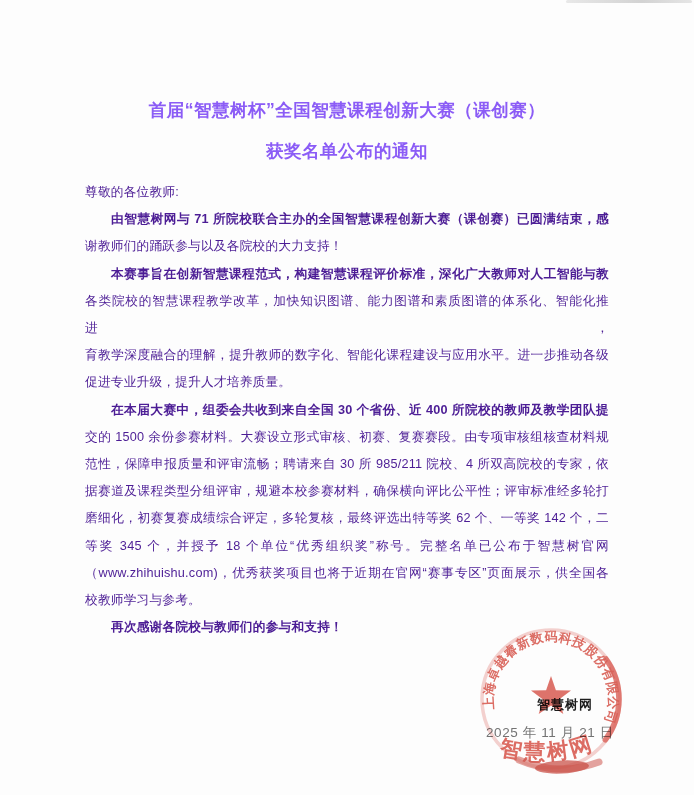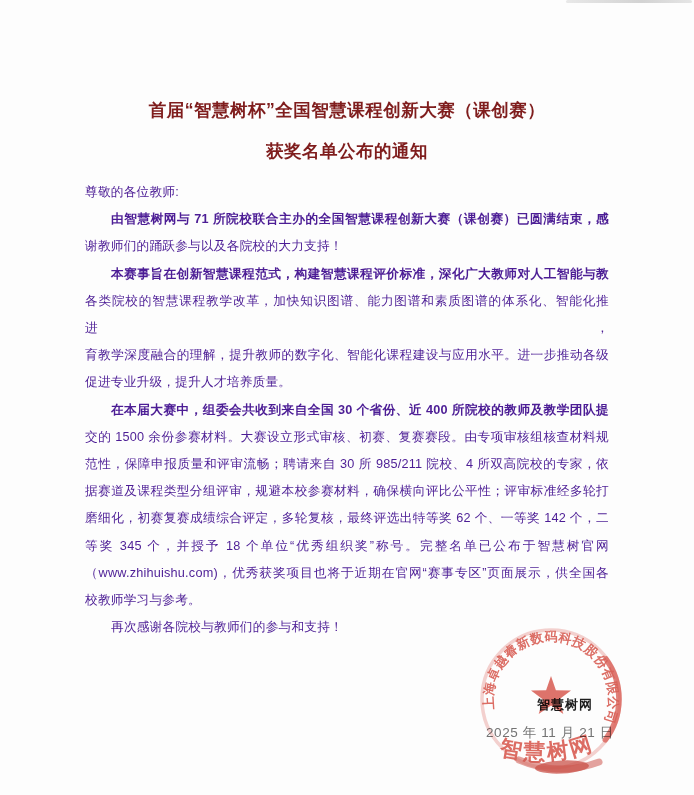--- a/index.html
+++ b/index.html
@@ -16,34 +16,34 @@
   }
   .scan-artifact {
     position: absolute; top: 0; right: 2px;
     width: 126px; height: 3px;
     background: linear-gradient(to right, #cfcfcf, #9f9f9f 60%, #c9c9c9);
     opacity: .45; border-radius: 2px;
   }
   .title {
     position: absolute; top: 90px; left: 0; right: 0;
     text-align: center;
-    font-size: 17.5px; font-weight: 700; color: #7f1d1d;
+    font-size: 17.5px; font-weight: 700; color: #8b5cf6;
     line-height: 41px;
     letter-spacing: 0.5px;
   }
   .body-text {
     position: absolute; top: 179px; left: 85px; width: 524px;
     font-size: 12.7px; color: #4c1d95;
     line-height: 27.2px;
     letter-spacing: 0.2px;
   }
   .ln { min-height: 27.2px; text-align: left; }
   .ln.ind { text-indent: 26px; font-weight: bold; }
   .ln.j { text-align: justify; text-align-last: justify; }
-  .ln.bold-ish { font-weight: 400; }
+  .ln.bold-ish { font-weight: 700; }
   .sig-name {
     position: absolute; left: 537px; top: 696px;
     font-size: 13px; font-weight: 700; color: #1e1e1e;
     letter-spacing: 1px;
   }
   .sig-date {
     position: absolute; left: 486px; top: 724px;
     font-size: 13.5px; color: #737373;
     letter-spacing: 0.6px;
   }

